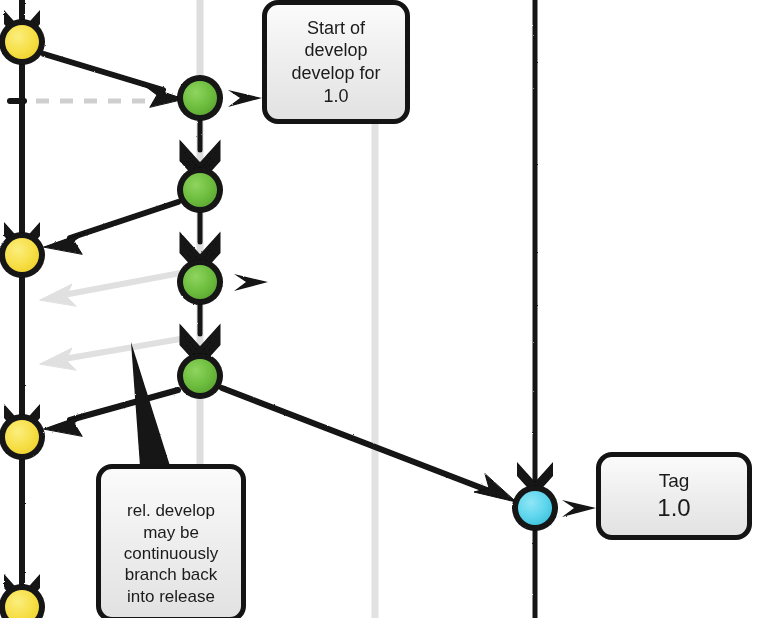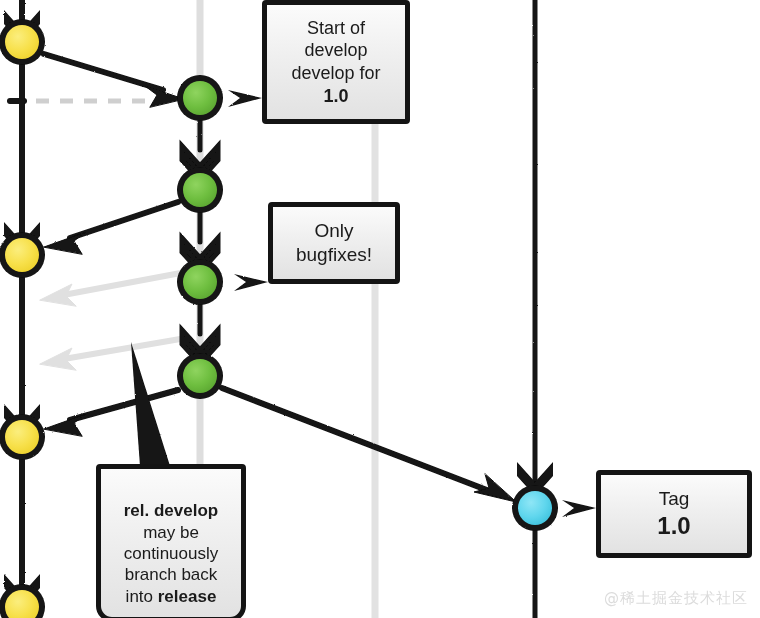--- a/index.html
+++ b/index.html
@@ -2,33 +2,33 @@
 <html><head>
 <meta charset="utf-8">
 <style>
   html,body{margin:0;padding:0;background:#ffffff;}
   body{width:760px;height:618px;overflow:hidden;
        font-family:"Liberation Sans","DejaVu Sans",sans-serif;}
   #stage{position:relative;width:760px;height:618px;background:#fff;}
   #svg{position:absolute;left:0;top:0;width:760px;height:618px;}
 
   .callout{position:absolute;box-sizing:border-box;
-           border:5px solid #141414;border-radius:4px;
+           border:5px solid #141414;border-radius:16px;
            background:linear-gradient(180deg,#fbfbfb 0%,#efefef 45%,#e2e2e2 100%);
            color:#1b1b1b;text-align:center;
            display:flex;align-items:center;justify-content:center;
            line-height:1.26;}
   .callout .txt{display:block;width:100%;padding:0 6px;}
-  .callout b{font-weight:bold;}
+  .callout b{font-weight:normal;}
 
   #callout-release{left:262px;top:0px;width:148px;height:124px;font-size:18px;}
   #callout-bugfix{left:268px;top:202px;width:132px;height:82px;font-size:19px;}
   #callout-merge{left:96px;top:464px;width:150px;height:158px;font-size:17px;
                  border-bottom-left-radius:16px;border-bottom-right-radius:16px;}
-  #callout-tag{left:596px;top:470px;width:156px;height:88px;font-size:19px;}
+  #callout-tag{left:596px;top:452px;width:156px;height:88px;font-size:19px;}
 
   #watermark{position:absolute;right:12px;bottom:10px;
              color:#dcdcdc;font-size:15px;letter-spacing:1px;
              font-family:"DejaVu Sans",sans-serif;white-space:nowrap;}
 </style>
 </head>
 <body>
 
 <div id="stage">
 
@@ -180,40 +180,33 @@
 
   <div class="callout" id="callout-release">
     <span class="txt">
       <span>Start of</span><br>
       <span>develop</span><br>
       <span>develop for</span><br>
       <b>1.0</b>
     </span>
   </div>
 
-  <div class="callout" id="callout-bugfix">
-    <span class="txt">
-      <span>Only</span><br>
-      <span>bugfixes!</span>
-    </span>
-  </div>
 
   <div class="callout" id="callout-merge">
     <span class="txt">
       <br>
       <b>rel. develop</b><br>
       <span>may be</span><br>
       <span>continuously</span><br>
       <span>branch back</span><br>
       <span>into </span><b>release</b>
     </span>
   </div>
 
   <div class="callout" id="callout-tag">
     <span class="txt">
       <span>Tag</span><br>
       <b style="font-size:24px">1.0</b>
     </span>
   </div>
 
-  <div id="watermark">@稀土掘金技术社区</div>
 
 </div>
 
 </body></html>

